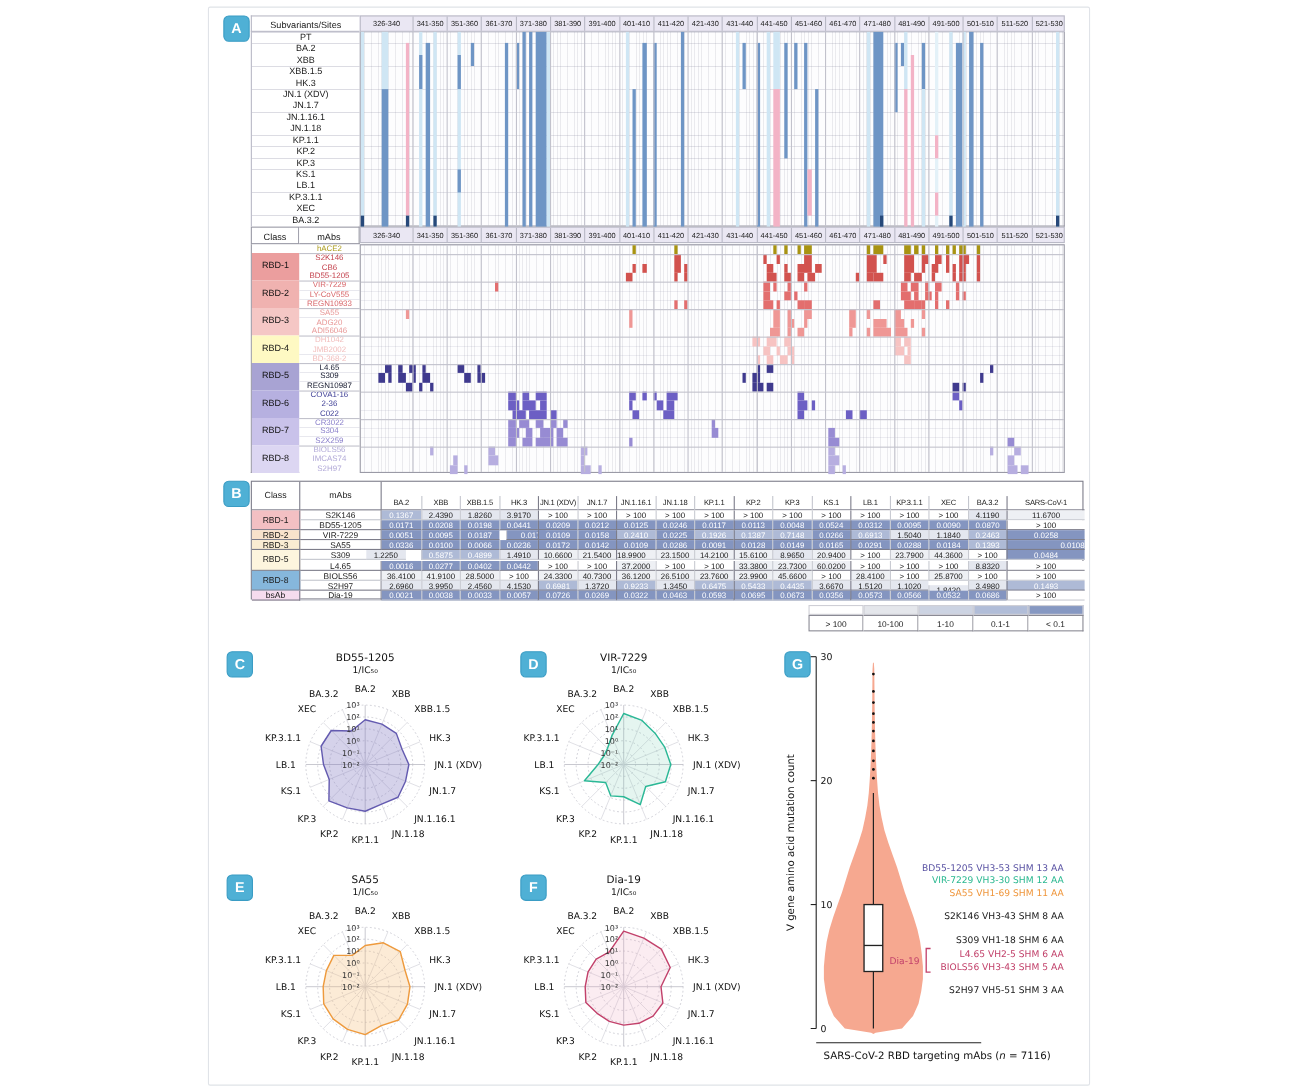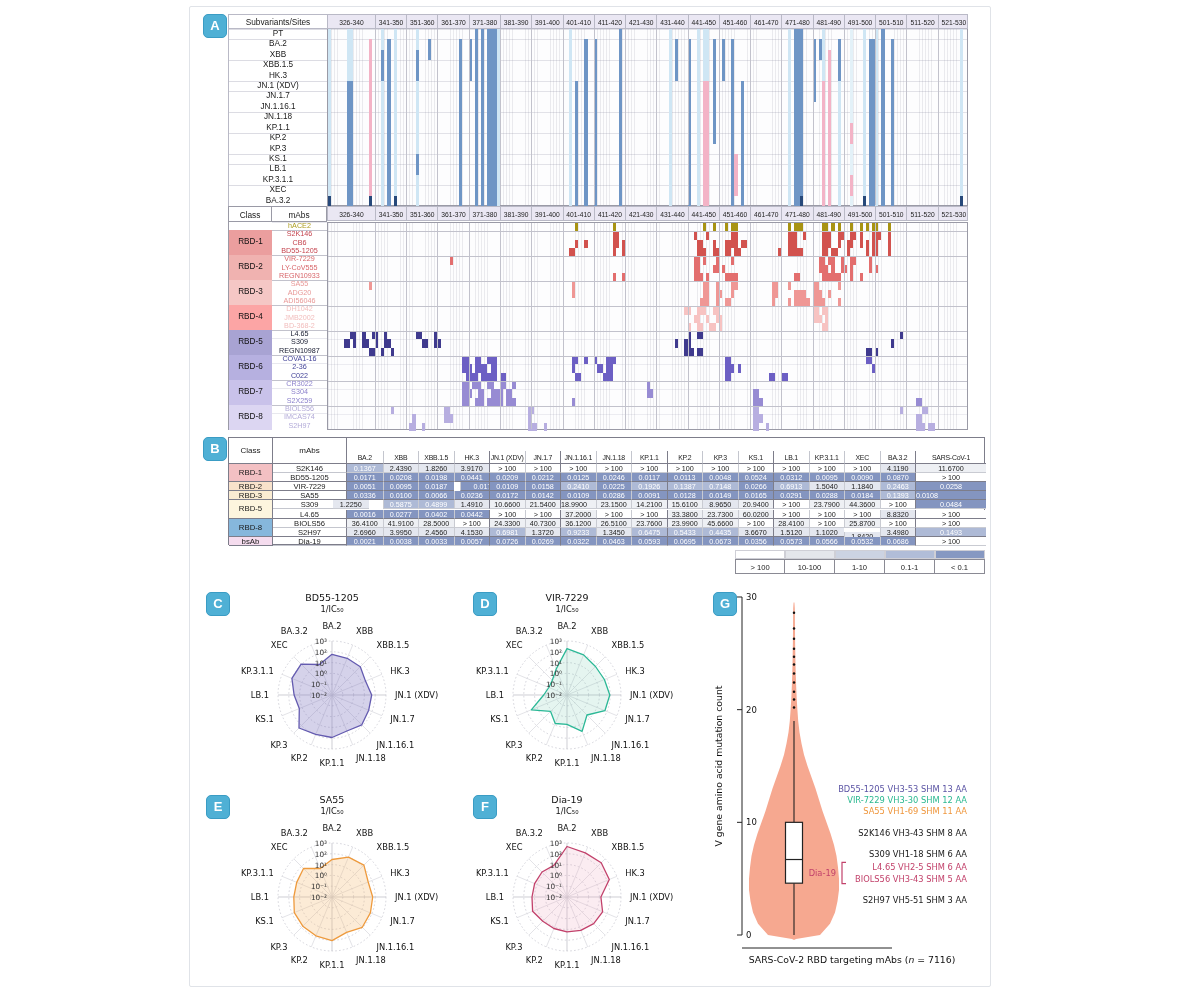--- a/index.html
+++ b/index.html
@@ -172,21 +172,21 @@
         <div style="position: absolute; left: 547.195px; top: 0px; width: 0.8px; height: 100%; background: rgb(194, 194, 204);"></div>
         <div style="position: absolute; left: 578.463px; top: 0px; width: 0.8px; height: 100%; background: rgb(194, 194, 204);"></div>
         <div style="position: absolute; left: 609.732px; top: 0px; width: 0.8px; height: 100%; background: rgb(194, 194, 204);"></div>
       </div>
       <div style="position: absolute; left: 228px; top: 206px; width: 44px; height: 16px; font-size: 8.3px; line-height: 16px; text-align: center; border: 1px solid rgb(154, 154, 166); box-sizing: border-box; background: rgb(255, 255, 255);">Class</div>
       <div style="position: absolute; left: 272px; top: 206px; width: 55px; height: 16px; font-size: 8.3px; line-height: 16px; text-align: center; border-width: 1px 1px 1px 0px; border-top-style: solid; border-right-style: solid; border-bottom-style: solid; border-top-color: rgb(154, 154, 166); border-right-color: rgb(154, 154, 166); border-bottom-color: rgb(154, 154, 166); border-image: initial; border-left-style: initial; border-left-color: initial; box-sizing: border-box; background: rgb(255, 255, 255);">mAbs</div>
       <div style="position: absolute; left: 228px; top: 222px; width: 44px; height: 208px; border-left: 1px solid rgb(154, 154, 166); border-bottom: 1px solid rgb(154, 154, 166); box-sizing: border-box;">
         <div style="position: absolute; left: 0px; top: 8.32px; width: 100%; height: 24.96px; background: rgb(235, 158, 158); font-size: 8.2px; line-height: 24.96px; text-align: center; color: rgb(17, 17, 17);">RBD-1</div>
         <div style="position: absolute; left: 0px; top: 33.28px; width: 100%; height: 24.96px; background: rgb(240, 178, 176); font-size: 8.2px; line-height: 24.96px; text-align: center; color: rgb(17, 17, 17);">RBD-2</div>
         <div style="position: absolute; left: 0px; top: 58.24px; width: 100%; height: 24.96px; background: rgb(245, 199, 197); font-size: 8.2px; line-height: 24.96px; text-align: center; color: rgb(17, 17, 17);">RBD-3</div>
-        <div style="position: absolute; left: 0px; top: 83.2px; width: 100%; height: 24.96px; background: #fca5a5; font-size: 8.2px; line-height: 24.96px; text-align: center; color: rgb(17, 17, 17);">RBD-4</div>
+        <div style="position: absolute; left: 0px; top: 83.2px; width: 100%; height: 24.96px; background: #fef9c3; font-size: 8.2px; line-height: 24.96px; text-align: center; color: rgb(17, 17, 17);">RBD-4</div>
         <div style="position: absolute; left: 0px; top: 108.16px; width: 100%; height: 24.96px; background: rgb(168, 163, 211); font-size: 8.2px; line-height: 24.96px; text-align: center; color: rgb(17, 17, 17);">RBD-5</div>
         <div style="position: absolute; left: 0px; top: 133.12px; width: 100%; height: 24.96px; background: rgb(182, 176, 224); font-size: 8.2px; line-height: 24.96px; text-align: center; color: rgb(17, 17, 17);">RBD-6</div>
         <div style="position: absolute; left: 0px; top: 158.08px; width: 100%; height: 24.96px; background: rgb(201, 194, 234); font-size: 8.2px; line-height: 24.96px; text-align: center; color: rgb(17, 17, 17);">RBD-7</div>
         <div style="position: absolute; left: 0px; top: 183.04px; width: 100%; height: 24.96px; background: rgb(220, 214, 242); font-size: 8.2px; line-height: 24.96px; text-align: center; color: rgb(17, 17, 17);">RBD-8</div>
       </div>
       <div style="position: absolute; left: 272px; top: 222px; width: 55px; height: 208px; background-image: repeating-linear-gradient(rgb(232, 232, 238) 0px, rgb(232, 232, 238) 0.5px, transparent 0.5px, transparent 8.32px);">
         <div style="position: absolute; left: 0px; top: 0px; width: 100%; height: 8.32px; font-size: 7.2px; line-height: 8.32px; text-align: center; white-space: nowrap; color: rgb(172, 156, 30);">hACE2</div>
         <div style="position: absolute; left: 0px; top: 8.32px; width: 100%; height: 8.32px; font-size: 7.2px; line-height: 8.32px; text-align: center; white-space: nowrap; color: rgb(196, 67, 78);">S2K146</div>
         <div style="position: absolute; left: 0px; top: 16.64px; width: 100%; height: 8.32px; font-size: 7.2px; line-height: 8.32px; text-align: center; white-space: nowrap; color: rgb(196, 67, 78);">CB6</div>
         <div style="position: absolute; left: 0px; top: 24.96px; width: 100%; height: 8.32px; font-size: 7.2px; line-height: 8.32px; text-align: center; white-space: nowrap; color: rgb(196, 67, 78);">BD55-1205</div>
@@ -559,21 +559,21 @@
         <div style="position: absolute; left: 331px; top: 53.3px; width: 35.5px; height: 9.1px; line-height: 9.1px; text-align: center; white-space: nowrap; background: rgb(132, 149, 192); color: rgb(255, 255, 255); border-left: 1px solid rgb(125, 125, 138); border-bottom: 1px solid rgb(125, 125, 138); box-sizing: border-box;">0.0109</div>
         <div style="position: absolute; left: 366.5px; top: 53.3px; width: 35.5px; height: 9.1px; line-height: 9.1px; text-align: center; white-space: nowrap; background: rgb(132, 149, 192); color: rgb(255, 255, 255); border-left: 1px solid rgb(201, 203, 210); border-bottom: 1px solid rgb(125, 125, 138); box-sizing: border-box;">0.0286</div>
         <div style="position: absolute; left: 402px; top: 53.3px; width: 35.5px; height: 9.1px; line-height: 9.1px; text-align: center; white-space: nowrap; background: rgb(132, 149, 192); color: rgb(255, 255, 255); border-left: 1px solid rgb(201, 203, 210); border-bottom: 1px solid rgb(125, 125, 138); box-sizing: border-box;">0.0091</div>
         <div style="position: absolute; left: 437.5px; top: 53.3px; width: 35.5px; height: 9.1px; line-height: 9.1px; text-align: center; white-space: nowrap; background: rgb(132, 149, 192); color: rgb(255, 255, 255); border-left: 1px solid rgb(125, 125, 138); border-bottom: 1px solid rgb(125, 125, 138); box-sizing: border-box;">0.0128</div>
         <div style="position: absolute; left: 473px; top: 53.3px; width: 35.5px; height: 9.1px; line-height: 9.1px; text-align: center; white-space: nowrap; background: rgb(132, 149, 192); color: rgb(255, 255, 255); border-left: 1px solid rgb(201, 203, 210); border-bottom: 1px solid rgb(125, 125, 138); box-sizing: border-box;">0.0149</div>
         <div style="position: absolute; left: 508.5px; top: 53.3px; width: 35.5px; height: 9.1px; line-height: 9.1px; text-align: center; white-space: nowrap; background: rgb(132, 149, 192); color: rgb(255, 255, 255); border-left: 1px solid rgb(201, 203, 210); border-bottom: 1px solid rgb(125, 125, 138); box-sizing: border-box;">0.0165</div>
         <div style="position: absolute; left: 544px; top: 53.3px; width: 35.5px; height: 9.1px; line-height: 9.1px; text-align: center; white-space: nowrap; background: rgb(132, 149, 192); color: rgb(255, 255, 255); border-left: 1px solid rgb(125, 125, 138); border-bottom: 1px solid rgb(125, 125, 138); box-sizing: border-box;">0.0291</div>
         <div style="position: absolute; left: 579.5px; top: 53.3px; width: 35.5px; height: 9.1px; line-height: 9.1px; text-align: center; white-space: nowrap; background: rgb(132, 149, 192); color: rgb(255, 255, 255); border-left: 1px solid rgb(201, 203, 210); border-bottom: 1px solid rgb(125, 125, 138); box-sizing: border-box;">0.0288</div>
         <div style="position: absolute; left: 615px; top: 53.3px; width: 35.5px; height: 9.1px; line-height: 9.1px; text-align: center; white-space: nowrap; background: rgb(132, 149, 192); color: rgb(255, 255, 255); border-left: 1px solid rgb(201, 203, 210); border-bottom: 1px solid rgb(125, 125, 138); box-sizing: border-box;">0.0184</div>
         <div style="position: absolute; left: 650.5px; top: 53.3px; width: 35.5px; height: 9.1px; line-height: 9.1px; text-align: center; white-space: nowrap; background: rgb(174, 186, 214); color: rgb(255, 255, 255); border-left: 1px solid rgb(201, 203, 210); border-bottom: 1px solid rgb(125, 125, 138); box-sizing: border-box;">0.1393</div>
-        <div style="position: absolute; left: 686px; top: 53.3px; width: 71px; height: 9.1px; line-height: 9.1px; text-align: left; white-space: nowrap; background: rgb(132, 149, 192); color: rgb(255, 255, 255); border-left: 1px solid rgb(125, 125, 138); border-bottom: 1px solid rgb(125, 125, 138); box-sizing: border-box;">0.0108</div>
+        <div style="position: absolute; left: 686px; top: 53.3px; width: 71px; height: 9.1px; line-height: 9.1px; text-align: right; white-space: nowrap; background: rgb(132, 149, 192); color: rgb(255, 255, 255); border-left: 1px solid rgb(125, 125, 138); border-bottom: 1px solid rgb(125, 125, 138); box-sizing: border-box;">0.0108</div>
         <div style="position: absolute; left: 0px; top: 62.4px; width: 44px; height: 18.2px; background: rgb(253, 245, 222); font-size: 7.8px; line-height: 18.2px; text-align: center; border-right: 1px solid rgb(125, 125, 138); border-bottom: 1px solid rgb(125, 125, 138); box-sizing: border-box;">RBD-5</div>
         <div style="position: absolute; left: 44px; top: 62.4px; width: 74px; height: 9.1px; font-size: 7.6px; line-height: 9.1px; text-align: center; border-right: 1px solid rgb(125, 125, 138); border-bottom: 1px solid rgb(196, 198, 206); box-sizing: border-box;">S309</div>
         <div style="position: absolute; left: 104px; top: 62.4px; width: 35.5px; height: 9.1px; line-height: 9.1px; text-align: center; white-space: nowrap; background: rgb(228, 231, 239); color: rgb(26, 26, 26); border-bottom: 1px solid rgb(201, 203, 210); box-sizing: border-box; border-left: 0px;">1.2250</div>
         <div style="position: absolute; left: 153.5px; top: 62.4px; width: 35.5px; height: 9.1px; line-height: 9.1px; text-align: center; white-space: nowrap; background: rgb(174, 186, 214); color: rgb(255, 255, 255); border-left: 1px solid rgb(201, 203, 210); border-bottom: 1px solid rgb(201, 203, 210); box-sizing: border-box;">0.5875</div>
         <div style="position: absolute; left: 189px; top: 62.4px; width: 35.5px; height: 9.1px; line-height: 9.1px; text-align: center; white-space: nowrap; background: rgb(174, 186, 214); color: rgb(255, 255, 255); border-left: 1px solid rgb(201, 203, 210); border-bottom: 1px solid rgb(201, 203, 210); box-sizing: border-box;">0.4899</div>
         <div style="position: absolute; left: 224.5px; top: 62.4px; width: 35.5px; height: 9.1px; line-height: 9.1px; text-align: center; white-space: nowrap; background: rgb(228, 231, 239); color: rgb(26, 26, 26); border-left: 1px solid rgb(201, 203, 210); border-bottom: 1px solid rgb(201, 203, 210); box-sizing: border-box;">1.4910</div>
         <div style="position: absolute; left: 260px; top: 62.4px; width: 35.5px; height: 9.1px; line-height: 9.1px; text-align: center; white-space: nowrap; background: rgb(238, 240, 244); color: rgb(26, 26, 26); border-left: 1px solid rgb(125, 125, 138); border-bottom: 1px solid rgb(201, 203, 210); box-sizing: border-box;">10.6600</div>
         <div style="position: absolute; left: 295.5px; top: 62.4px; width: 35.5px; height: 9.1px; line-height: 9.1px; text-align: center; white-space: nowrap; background: rgb(238, 240, 244); color: rgb(26, 26, 26); border-left: 1px solid rgb(201, 203, 210); border-bottom: 1px solid rgb(201, 203, 210); box-sizing: border-box;">21.5400</div>
         <div style="position: absolute; left: 331px; top: 62.4px; width: 35.5px; height: 9.1px; line-height: 9.1px; white-space: nowrap; background: rgb(238, 240, 244); color: rgb(26, 26, 26); border-left: 1px solid rgb(125, 125, 138); border-bottom: 1px solid rgb(201, 203, 210); box-sizing: border-box;">18.9900</div>
         <div style="position: absolute; left: 366.5px; top: 62.4px; width: 35.5px; height: 9.1px; line-height: 9.1px; text-align: center; white-space: nowrap; background: rgb(238, 240, 244); color: rgb(26, 26, 26); border-left: 1px solid rgb(201, 203, 210); border-bottom: 1px solid rgb(201, 203, 210); box-sizing: border-box;">23.1500</div>

